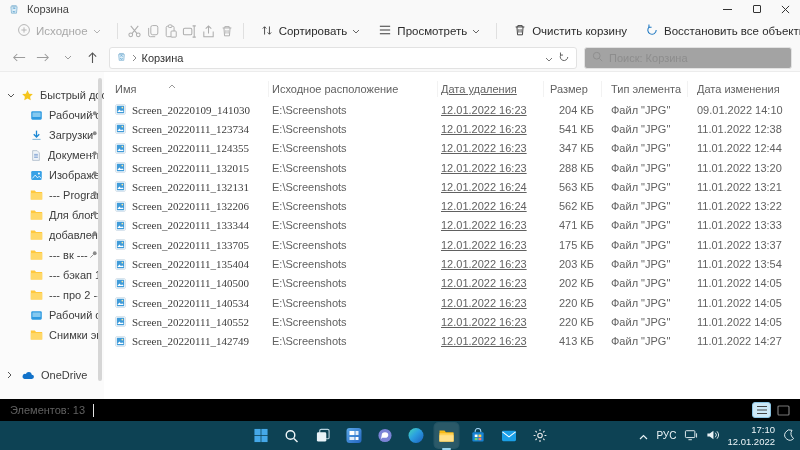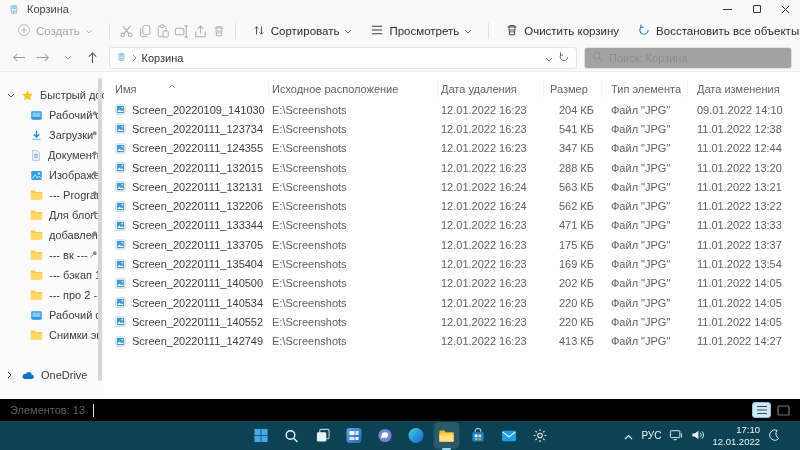--- a/index.html
+++ b/index.html
@@ -51,24 +51,24 @@
   .side-scroll { position:absolute; right:2px; top:6px; bottom:18px; width:4px; background:#d6d6d6; border-radius:2px; }
 
   
   .content { flex:1; padding-top:6px; position:relative; }
   .colheaders { height:22px; display:flex; align-items:center; padding-left:8px; position:relative; }
   .hcell { font-size:11px; color:#616161; padding-left:3px; border-right:1px solid #f2f2f2; height:16px; display:flex; align-items:center; }
   .sortcaret { position:absolute; top:-2px; left:56px; }
   .rows { }
   .row { height:19.3px; display:flex; align-items:center; padding-left:8px; }
   .cell { font-size:11px; color:#616161; white-space:nowrap; overflow:hidden; }
-  .c-name { width:157px; display:flex; align-items:center; gap:6px; color:#3d3d3d; padding-left:3px; }
+  .c-name { width:157px; display:flex; align-items:center; gap:6px; color:#3d3d3d; padding-left:3px;font-family:Liberation Serif, serif; }
   .h-name { width:157px; position:relative; }
   .c-origin,.h-origin { width:169px; padding-left:3px; }
-  .c-del,.h-del { width:106px; padding-left:3px; }
+  .c-del,.h-del { width:106px; padding-left:3px;text-decoration:underline; }
   .c-size,.h-size { width:58px; }
   .c-size { text-align:right; padding-right:8px; }
   .h-size { padding-left:6px; }
   .c-type,.h-type { width:86px; padding-left:9px; }
   .c-mod,.h-mod { width:102px; padding-left:9px; border-right:none; }
   .fname { overflow:hidden; }
   .ficon { display:flex; flex:none; }
 
   
   .statusbar { height:22px; display:flex; align-items:center; padding:0 7px 0 10px; background:#000000; flex:none; }
@@ -84,21 +84,21 @@
   .tkicon { width:24px; height:25px; display:flex; align-items:center; justify-content:center; border-radius:4px; position:relative; }
   .tkicon.active { background:rgba(255,255,255,0.12); box-shadow:0 0 0 1px rgba(255,255,255,0.10); }
   .tkicon.active::after { content:""; position:absolute; bottom:-2px; left:50%; transform:translateX(-50%); width:9px; height:2px; border-radius:2px; background:#98d3ef; }
   .edgeball { width:15px; height:15px; border-radius:50%; background:linear-gradient(135deg,#45d6b8 0%,#2b9fe0 45%,#1b5fc0 100%); }
   .widgetsq { width:15px; height:15px; border-radius:3px; background:linear-gradient(135deg,#5aa7e8,#2466c0); position:relative; }
   .widgetsq::after { content:""; position:absolute; inset:3px; background:
      linear-gradient(#fff,#fff) 0 0/5px 4px no-repeat,
      linear-gradient(rgba(255,255,255,.85),rgba(255,255,255,.85)) 100% 0/3px 4px no-repeat,
      linear-gradient(rgba(255,255,255,.85),rgba(255,255,255,.85)) 0 100%/5px 3px no-repeat,
      linear-gradient(#fff,#fff) 100% 100%/3px 3px no-repeat; }
-  .tray { position:absolute; right:20px; top:0; height:100%; display:flex; align-items:center; gap:8px; color:#e9f2f5; }
+  .tray { position:absolute; right:5px; top:0; height:100%; display:flex; align-items:center; gap:8px; color:#e9f2f5; }
   .lang { font-size:10px; color:#eef5f8; }
   .clock { text-align:right; font-size:9.5px; line-height:1.2; color:#eef5f8; }
 </style>
 </head>
 <body>
 
 <div class="screen">
   <div class="window">
 
     <div class="titlebar">
@@ -124,21 +124,21 @@
         </span>
       </div>
     </div>
 
     <div class="toolbar">
       <span class="tbtn disabled">
         <span><svg width="14" height="14" viewBox="0 0 16 16">
               <circle cx="8" cy="8" r="6.2" fill="none" stroke="#b3b3b3" stroke-width="1.1"></circle>
               <path d="M8 5v6M5 8h6" stroke="#b3b3b3" stroke-width="1.1"></path>
             </svg></span>
-        <span>Создать</span>
+        <span>Исходное</span>
         <span class="chev">
             <svg width="8" height="5" viewBox="0 0 8 5">
               <path d="M1 1l3 3 3-3" fill="none" stroke="#b3b3b3" stroke-width="1"></path>
             </svg>
           </span>
       </span>
       <span class="tsep"></span>
       <span class="ibtn">
           <svg width="15" height="15" viewBox="0 0 16 16" fill="none" stroke="#adadad" stroke-width="1.1">
             <circle cx="4" cy="11.5" r="2"></circle>
@@ -645,21 +645,21 @@
                     <rect x="0.7" y="0.7" width="10.6" height="10.6" rx="1.3" fill="#fff" stroke="#b9cfe0" stroke-width="0.7"></rect>
                     <rect x="2" y="2" width="8" height="8" rx="0.6" fill="#3f9bd9"></rect>
                     <path d="M2.5 8.6l2.3-2.7 1.8 2.1 1.2-1.3 1.7 1.9z" fill="#fff"></path>
                     <circle cx="8" cy="4" r="0.9" fill="#ffe9a0"></circle>
                   </svg>
                 </span>
                 <span class="fname">Screen_20220111_135404</span>
               </span>
               <span class="cell c-origin">E:\Screenshots</span>
               <span class="cell c-del">12.01.2022 16:23</span>
-              <span class="cell c-size">169 КБ</span>
+              <span class="cell c-size">203 КБ</span>
               <span class="cell c-type">Файл "JPG"</span>
               <span class="cell c-mod">11.01.2022 13:54</span>
             </div>
 
             <div class="row">
               <span class="cell c-name">
                 <span class="ficon">
                   <svg width="11" height="11" viewBox="0 0 12 12">
                     <rect x="0.7" y="0.7" width="10.6" height="10.6" rx="1.3" fill="#fff" stroke="#b9cfe0" stroke-width="0.7"></rect>
                     <rect x="2" y="2" width="8" height="8" rx="0.6" fill="#3f9bd9"></rect>

